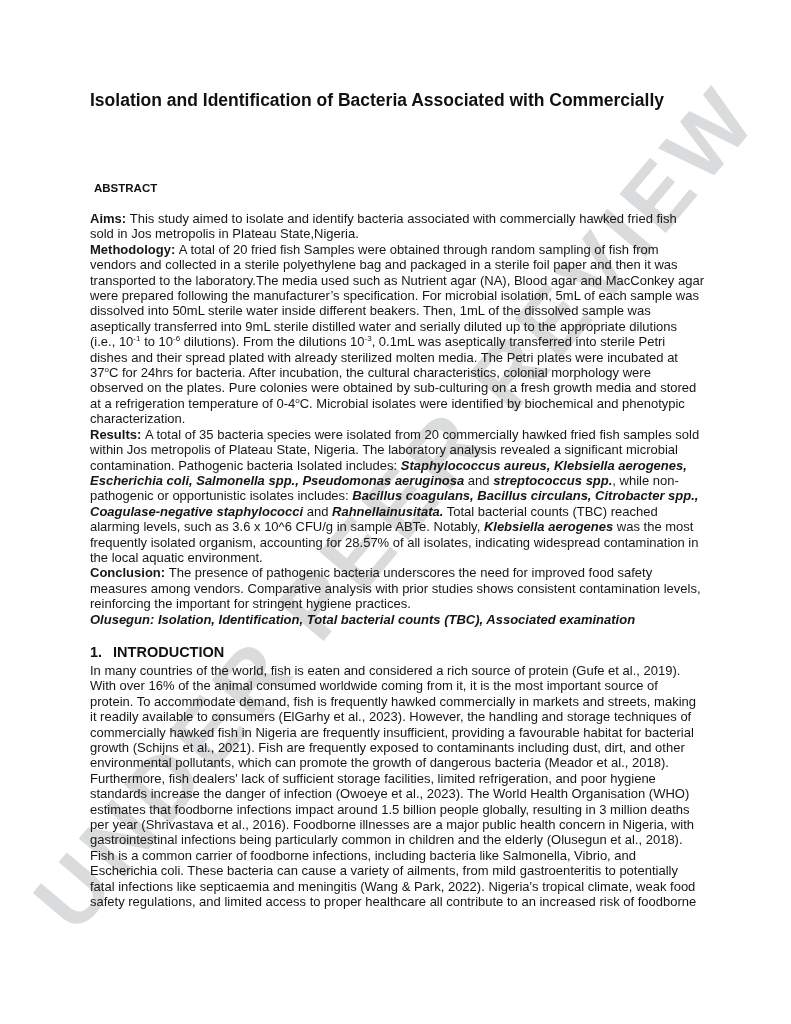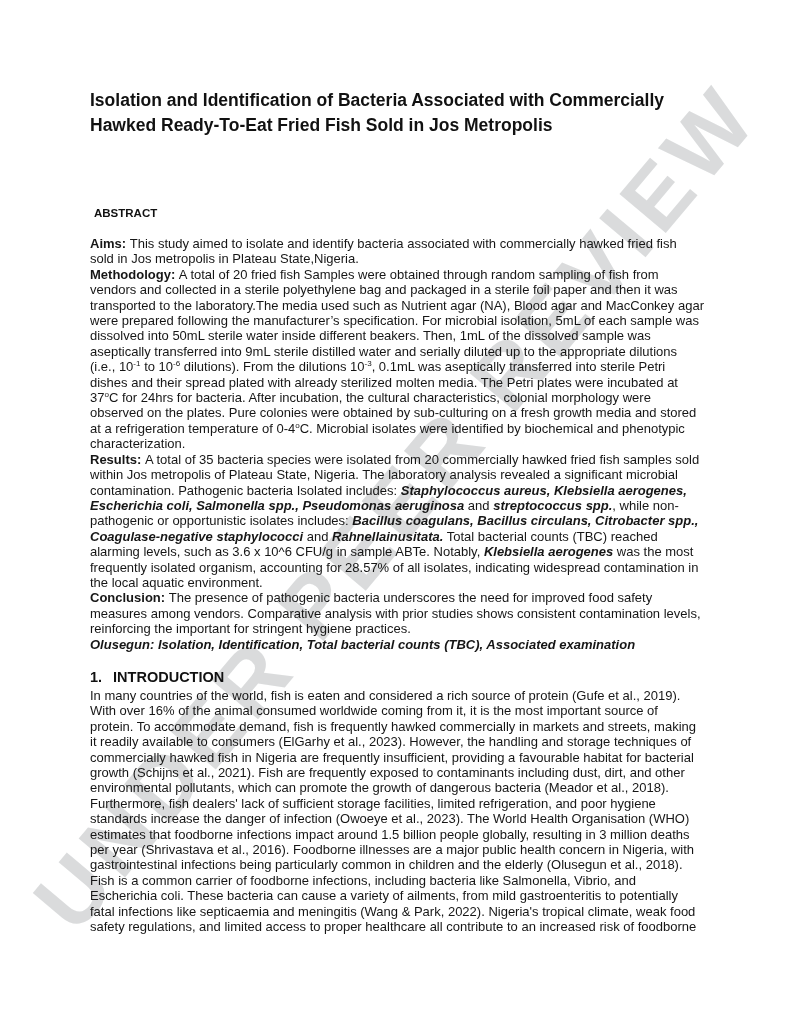--- a/index.html
+++ b/index.html
@@ -30,21 +30,20 @@
 <body>
 
 <div class="page">
 
   <div class="watermark" style="color: rgb(179, 182, 184);">UNDER PEER REVIEW</div>
 
   <main class="content">
 
     <h1 class="title">
       <span class="tline">Isolation and Identification of Bacteria Associated with Commercially</span>
-      <span class="tline">Hawked Ready-To-Eat Fried Fish Sold in Jos Metropolis</span>
     </h1>
 
     <h2 class="abstract-heading">ABSTRACT</h2>
 
     <p class="body"><span class="rs-b">Aims: </span><span>This study aimed to isolate and identify bacteria associated with commercially hawked fried fish sold in Jos metropolis in Plateau State,Nigeria.</span></p>
     <p class="body"><span class="rs-b">Methodology: </span><span>A total of 20 fried fish Samples were obtained through random sampling of fish from vendors and collected in a sterile polyethylene bag and packaged in a sterile foil paper and then it was transported to the laboratory.The media used such as Nutrient agar (NA), Blood agar and MacConkey agar were prepared following the manufacturer’s specification. For microbial isolation, 5mL of each sample was dissolved into 50mL sterile water inside different beakers. Then, 1mL of the dissolved sample was aseptically transferred into 9mL sterile distilled water and serially diluted up to the appropriate dilutions (i.e., 10</span><sup>-1</sup><span> to 10</span><sup>-6</sup><span> dilutions). From the dilutions 10</span><sup>-3</sup><span>, 0.1mL was aseptically transferred into sterile Petri dishes and their spread plated with already sterilized molten media. The Petri plates were incubated at 37</span><sup>o</sup><span>C for 24hrs for bacteria. After incubation, the cultural characteristics, colonial morphology were observed on the plates. Pure colonies were obtained by sub-culturing on a fresh growth media and stored at a refrigeration temperature of 0-4</span><sup>o</sup><span>C. Microbial isolates were identified by biochemical and phenotypic characterization.</span></p>
     <p class="body"><span class="rs-b">Results: </span><span>A total of 35 bacteria species were isolated from 20 commercially hawked fried fish samples sold within Jos metropolis of Plateau State, Nigeria. The laboratory analysis revealed a significant microbial contamination. Pathogenic bacteria Isolated includes: </span><span class="rs-i">Staphylococcus aureus, Klebsiella aerogenes, Escherichia coli, Salmonella spp., Pseudomonas aeruginosa</span><span> and </span><span class="rs-i">streptococcus spp.</span><span>, while non-pathogenic or opportunistic isolates includes: </span><span class="rs-i">Bacillus coagulans, Bacillus circulans, Citrobacter spp., Coagulase-negative staphylococci</span><span> and </span><span class="rs-i">Rahnellainusitata.</span><span> Total bacterial counts (TBC) reached alarming levels, such as 3.6 x 10^6 CFU/g in sample ABTe. Notably, </span><span class="rs-i">Klebsiella aerogenes</span><span> was the most frequently isolated organism, accounting for 28.57% of all isolates, indicating widespread contamination in the local aquatic environment.</span></p>
     <p class="body"><span class="rs-b">Conclusion: </span><span>The presence of pathogenic bacteria underscores the need for improved food safety measures among vendors. Comparative analysis with prior studies shows consistent contamination levels, reinforcing the important for stringent hygiene practices.</span></p>
 
     <p class="body keywords"><span class="rs-bi">Olusegun: </span><span class="rs-i">Isolation, Identification, Total bacterial counts (TBC), Associated examination</span></p>

